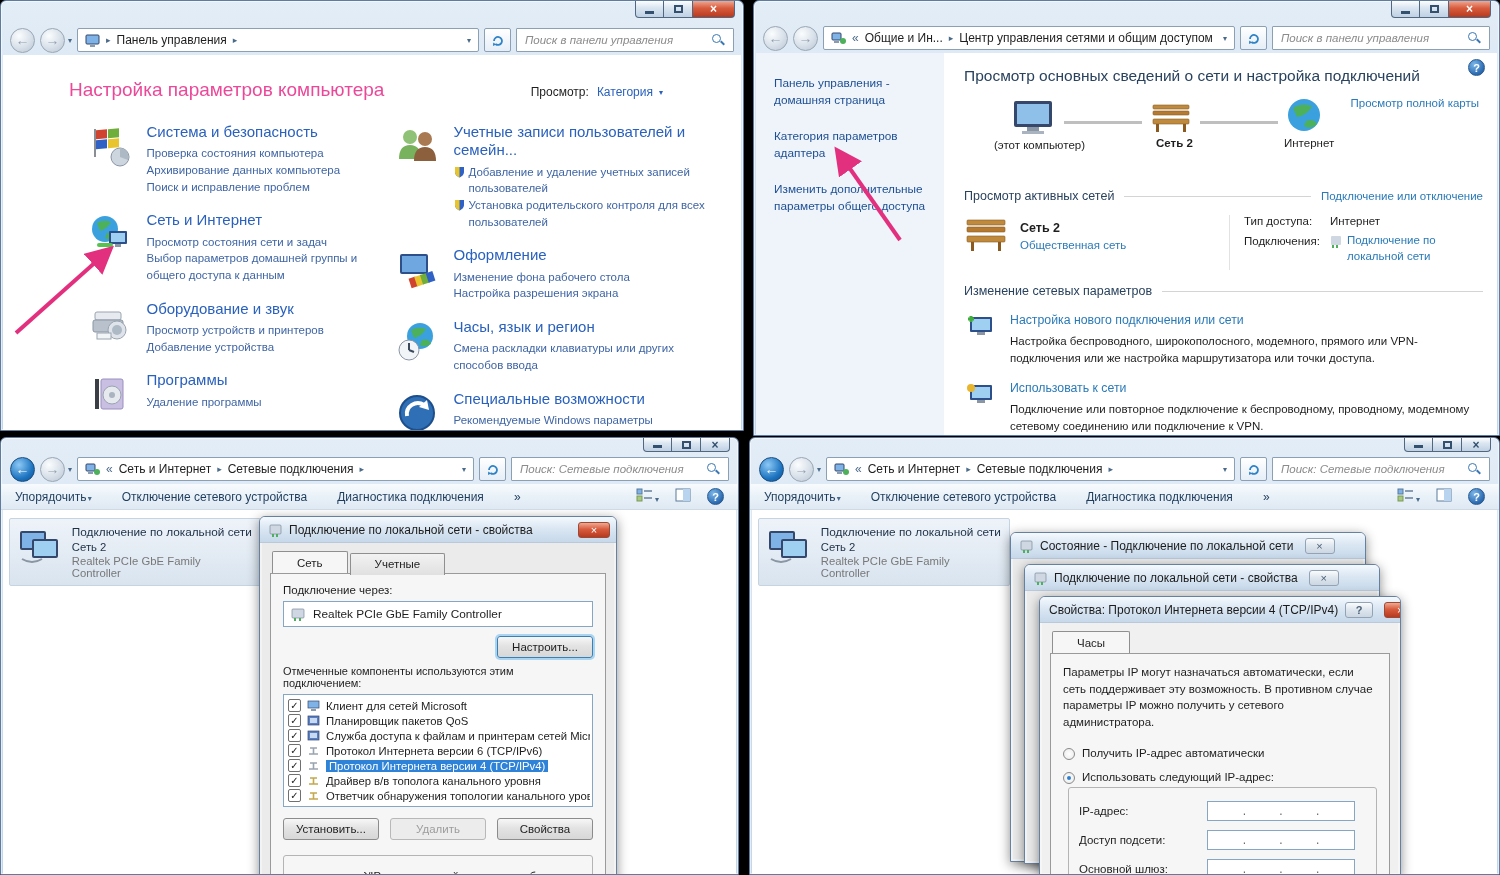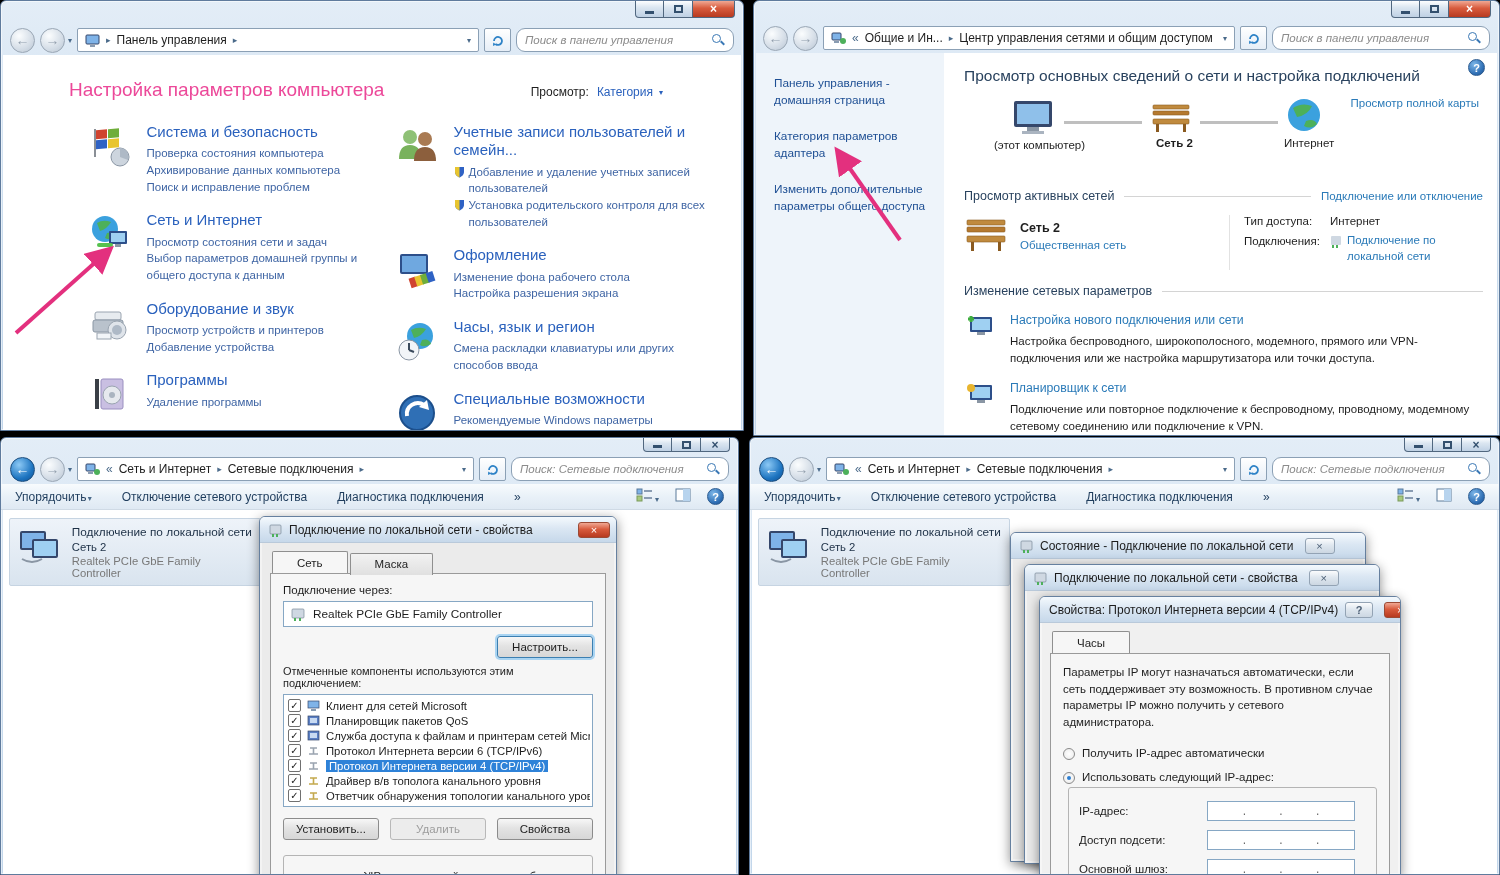--- a/index.html
+++ b/index.html
@@ -41,21 +41,21 @@
 .crumbbar { flex:1; height:24px; background:#fff; border:1px solid #8ba0b5;
   border-radius:2px; display:flex; align-items:center; padding:0 7px;
   font-size:12px; color:#1e1e1e; gap:6px; white-space:nowrap; overflow:hidden; }
 .crumb-sep { color:#4a6a8a; font-size:9px; }
 .crumb-prefix { color:#4a6a8a; font-size:12px; }
 .crumbbar .spacer { flex:1; }
 .refreshbtn { width:27px; height:24px; flex:none; border:1px solid #8ba0b5;
   background:linear-gradient(#ffffff,#e6eef7); border-radius:2px;
   display:flex; align-items:center; justify-content:center; }
 .searchbox { width:218px; height:24px; flex:none; background:#fff;
-  border:1px solid #8ba0b5; border-radius:9px;
+  border:1px solid #8ba0b5; border-radius:1px;
   display:flex; align-items:center; padding:0 8px; }
 .searchbox .ph { flex:1; font-size:11.5px; font-style:italic; color:#8b8b8b;
   white-space:nowrap; overflow:hidden; }
 .mag { position:relative; width:13px; height:13px; flex:none; }
 .mag::before { content:""; position:absolute; left:0; top:0; width:7px; height:7px;
   border:1.7px solid #3a78b5; border-radius:50%; }
 .mag::after { content:""; position:absolute; left:8px; top:8px; width:5px;
   height:2px; background:#3a78b5; transform:rotate(45deg); }
 
 
@@ -519,21 +519,21 @@
         </div>
       </div>
       <div class="task">
         <svg class="task-icon" viewBox="0 0 34 28">
           <rect x="6" y="4" width="22" height="15" rx="1" fill="#2d4f8a"></rect>
               <rect x="8" y="6" width="18" height="11" fill="#9fd0f2"></rect>
               <rect x="13" y="19" width="8" height="3" fill="#8a96a4"></rect>
           <circle cx="7" cy="7" r="4" fill="#e8b52f"></circle>
         </svg>
         <div>
-          <div class="task-title">Планировщик к сети</div>
+          <div class="task-title">Использовать к сети</div>
           <div class="task-desc">Подключение или повторное подключение к беспроводному, проводному, модемному сетевому соединению или подключение к VPN.</div>
         </div>
       </div>
 
     </div>
   </div>
 </div>
 
 <div class="quad" id="q-nc1" style="left:0;top:437px;width:739px;height:438px;">
   <div class="titlebar" style="height:16px;">
@@ -627,21 +627,21 @@
               <rect x="7" y="11" width="2" height="3" fill="#4db05a"></rect>
             </svg>
         <span>Подключение по локальной сети - свойства</span>
         <div class="dlg-x red">
               <span>×</span>
             </div>
       </div>
       <div class="dlg-body">
         <div class="tabs">
           <div class="tab active">Сеть</div>
-          <div class="tab">Маска</div>
+          <div class="tab">Учетные</div>
         </div>
         <div class="tabpage">
           <div class="lbl">Подключение через:</div>
           <div class="adapterbox">
             <svg class="mini" width="14" height="14">
                   <rect x="1" y="2" width="12" height="9" rx="1" fill="#cfd8e2" stroke="#7a8a9a" stroke-width=".7"></rect>
                   <rect x="3" y="11" width="2" height="3" fill="#4db05a"></rect>
                   <rect x="8" y="11" width="2" height="3" fill="#4db05a"></rect>
                 </svg>
             <span>Realtek PCIe GbE Family Controller</span>

